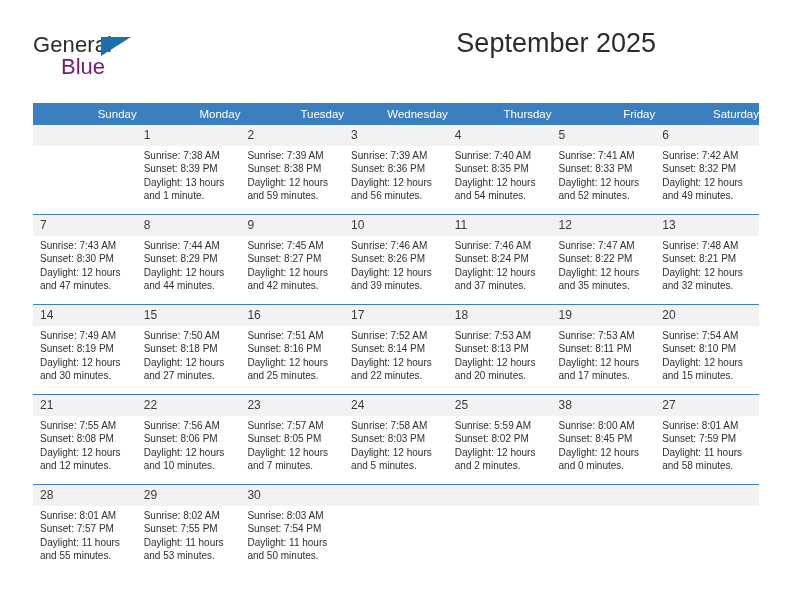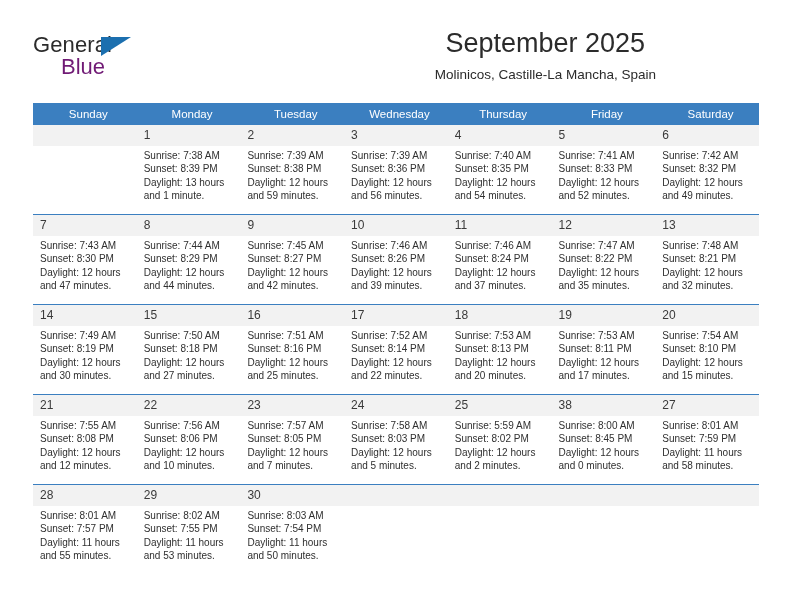--- a/index.html
+++ b/index.html
@@ -91,21 +91,21 @@
     top: 103px;
     width: 726px;
     border-collapse: collapse;
     table-layout: fixed;
   }
   .calendar th {
     background: #3b7fc0;
     color: #ffffff;
     font-size: 11.5px;
     font-weight: normal;
-    text-align: center;
+    text-align: right;
     padding: 5px 0 5px 7px;
     height: 12px;
     border: none;
   }
   .calendar td {
     vertical-align: top;
     padding: 0;
     border: none;
     border-top: 1px solid #3b7fc0;
     height: 89px;
@@ -146,21 +146,20 @@
   <div class="header">
 
     <div class="brand">
       <span class="brand-general">General</span>
       <span class="brand-mark"></span>
       <span class="brand-blue">Blue</span>
     </div>
 
     <div class="title-block">
       <div class="cal-title">September 2025</div>
-      <div class="cal-subtitle">Molinicos, Castille-La Mancha, Spain</div>
     </div>
 
   </div>
 
   <table class="calendar">
     <thead>
       <tr>
         <th>Sunday</th>
         <th>Monday</th>
         <th>Tuesday</th>

